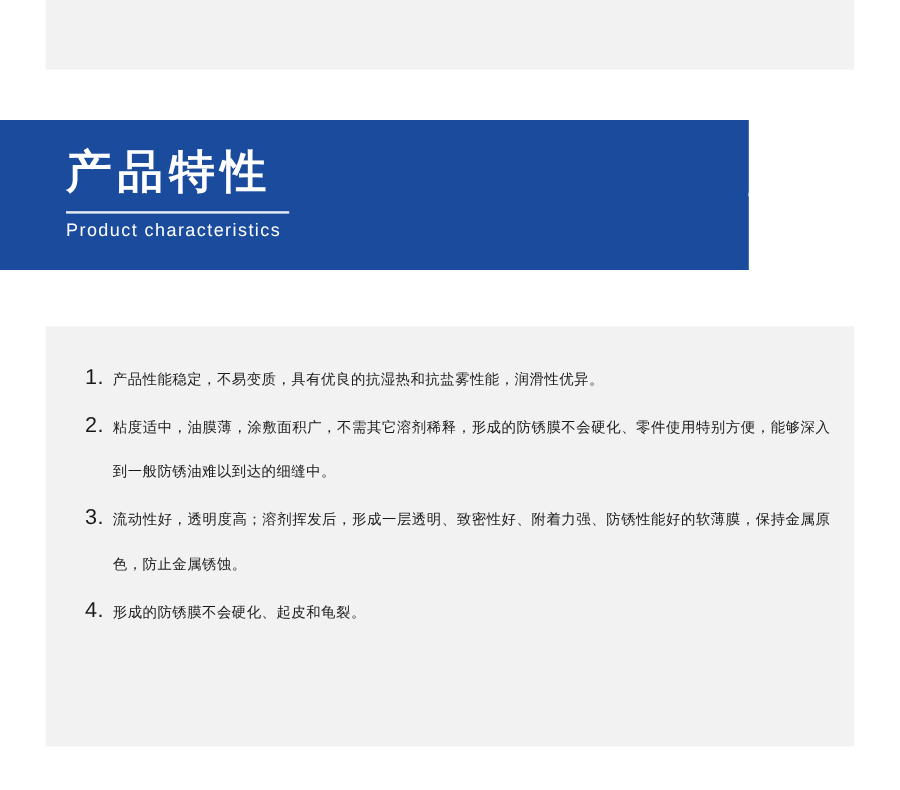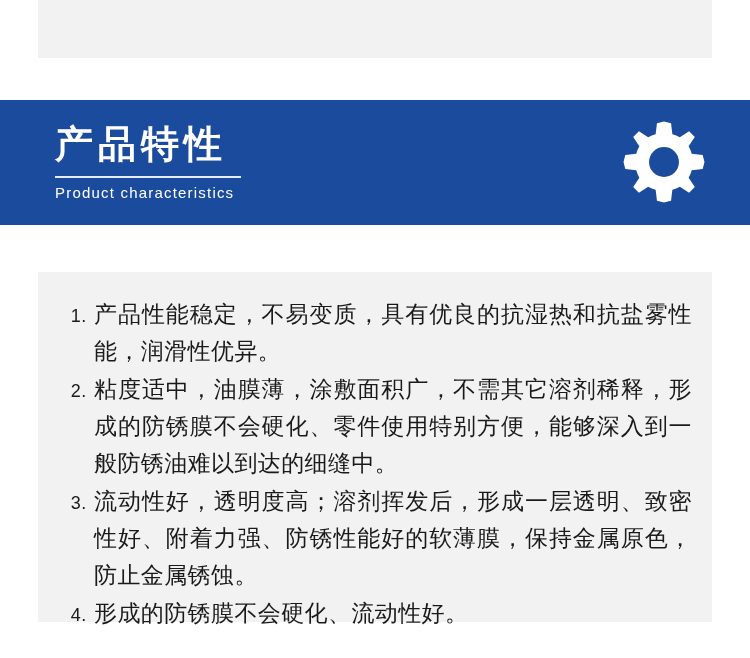--- a/index.html
+++ b/index.html
@@ -37,21 +37,21 @@
     line-height: 36px;
     letter-spacing: 0.5px;
     white-space: nowrap;
   }
 
   
   .banner {
     position: absolute;
     left: 0;
     top: 100px;
-    width: 750px;
+    width: 624px;
     height: 125px;
     background: #1b4b9c;
     overflow: hidden;
   }
   .banner-inner {
     position: relative;
     width: 750px;
     height: 125px;
   }
   .banner-title {
@@ -104,21 +104,21 @@
     box-sizing: border-box;
     padding: 24px 20px 20px 20px;
   }
   ol.feature-list {
     margin: 0;
     padding: 0 0 0 34px;
     list-style-position: outside;
     list-style-type: decimal;
   }
   ol.feature-list li {
-    font-size: 23px;
+    font-size: 12px;
     color: #1a1a1a;
     line-height: 37px;
     letter-spacing: 0.4px;
     margin: 0 0 1px 0;
     padding-left: 2px;
     text-align: justify;
   }
   ol.feature-list li::marker {
     font-size: 18px;
     color: #1a1a1a;
@@ -147,17 +147,17 @@
         </svg>
       </div>
     </div>
   </div>
 
   <div class="features">
     <ol class="feature-list">
       <li>产品性能稳定，不易变质，具有优良的抗湿热和抗盐雾性能，润滑性优异。</li>
       <li>粘度适中，油膜薄，涂敷面积广，不需其它溶剂稀释，形成的防锈膜不会硬化、零件使用特别方便，能够深入到一般防锈油难以到达的细缝中。</li>
       <li>流动性好，透明度高；溶剂挥发后，形成一层透明、致密性好、附着力强、防锈性能好的软薄膜，保持金属原色，防止金属锈蚀。</li>
-      <li>形成的防锈膜不会硬化、流动性好。</li>
+      <li>形成的防锈膜不会硬化、起皮和龟裂。</li>
     </ol>
   </div>
 
 </div>
 
 </body></html>

